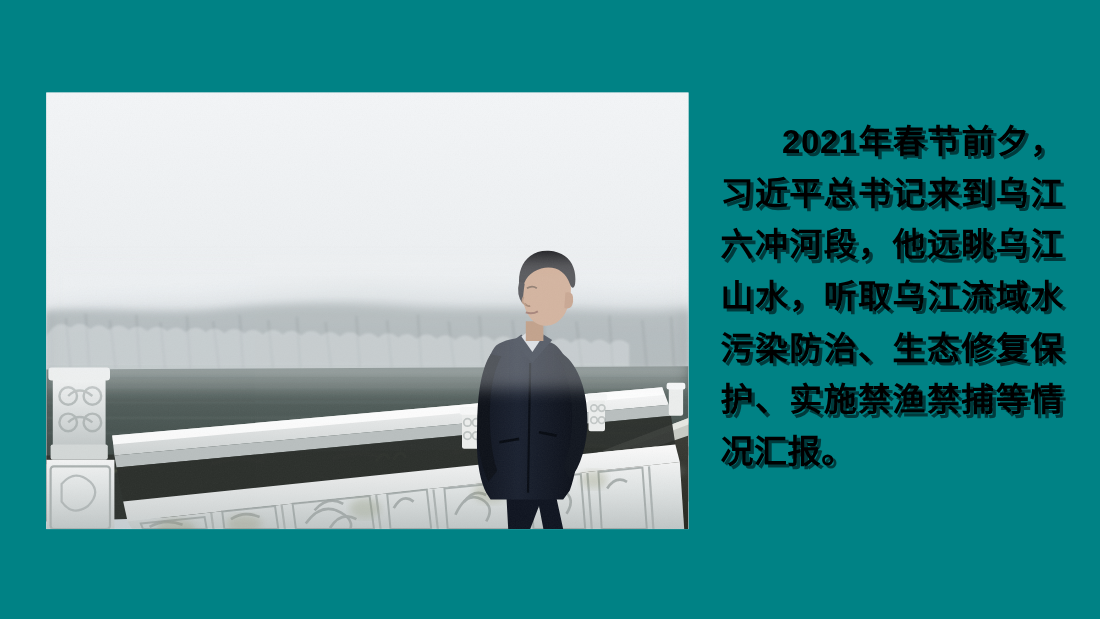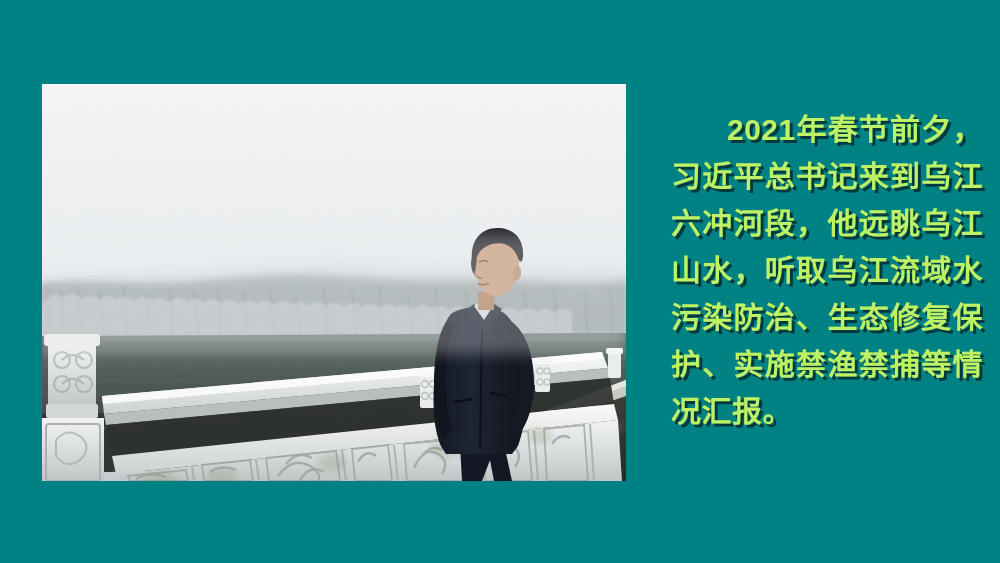--- a/index.html
+++ b/index.html
@@ -25,24 +25,24 @@
     width: 584px;
     height: 397px;
     overflow: hidden;
     background: #e9edf0;
   }
   .photo svg { display: block; width: 100%; height: 100%; }
 
   
   .caption {
     position: absolute;
-    left: 671px;
+    left: 655px;
     top: 106px;
     width: 312px;
-    color: #bef264;
+    color: #000000;
     font-size: 30px;
     font-weight: 700;
     line-height: 47px;
     letter-spacing: 0.5px;
     text-align: justify;
     text-align-last: left;
     text-indent: 56px;
     text-shadow: 3px 3px 0 rgba(0,0,0,0.55);
     -webkit-font-smoothing: antialiased;
   }

